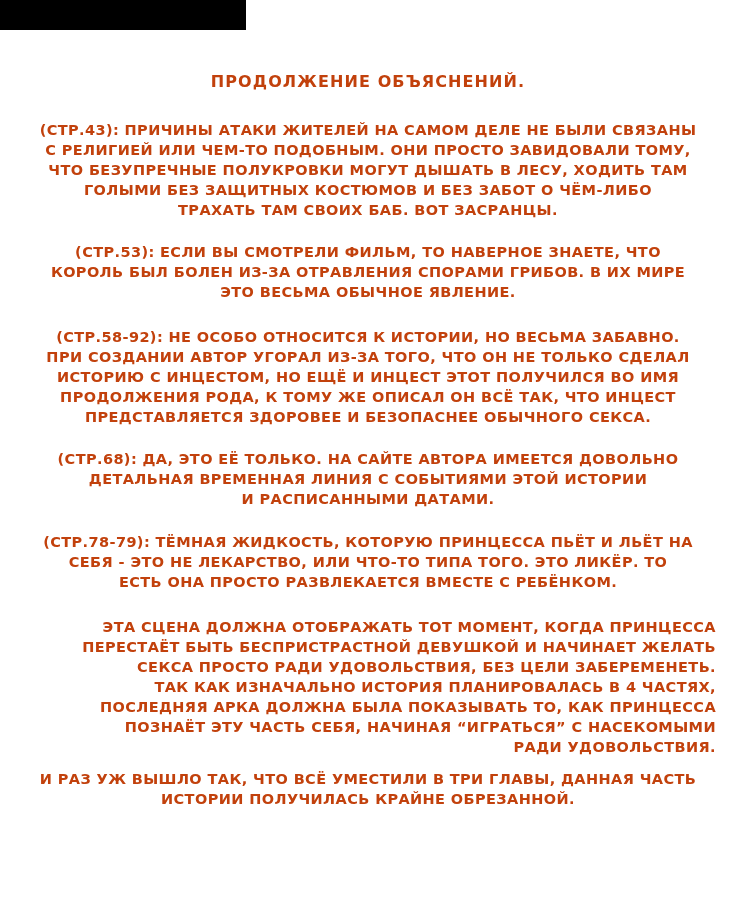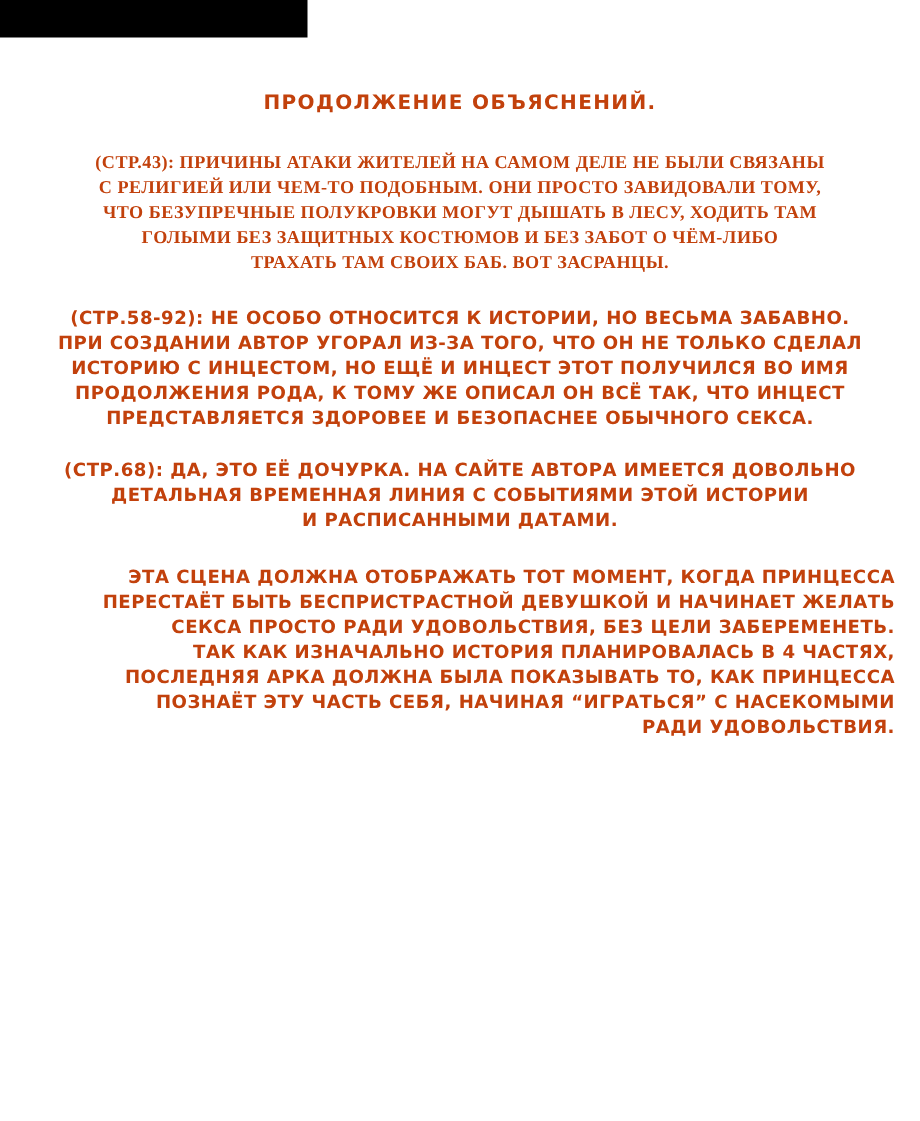--- a/index.html
+++ b/index.html
@@ -38,47 +38,55 @@
   }
   .para {
     width: 696px;
     margin: 22px auto 0;
     text-align: center;
     font-size: 14.5px;
     line-height: 20px;
     letter-spacing: 0.4px;
     white-space: pre-line;
   }
-  .p1 { margin-top: 28px; font-family: Liberation Serif, serif; }
+  .p1 { margin-top: 28px; }
   .p2 { margin-top: 22px; }
   .p3 { margin-top: 25px; }
   .p4 { margin-top: 22px; }
   .p5 { margin-top: 23px; }
   .p6 { margin-top: 25px; text-align: right; }
   .p7 { margin-top: 12px; }
 </style>
 </head>
 <body>
 
 <div class="page">
   <div class="redaction-bar"></div>
   <div class="title">ПРОДОЛЖЕНИЕ ОБЪЯСНЕНИЙ.</div>
   <p class="para p1">(СТР.43): ПРИЧИНЫ АТАКИ ЖИТЕЛЕЙ НА САМОМ ДЕЛЕ НЕ БЫЛИ СВЯЗАНЫ
 С РЕЛИГИЕЙ ИЛИ ЧЕМ-ТО ПОДОБНЫМ. ОНИ ПРОСТО ЗАВИДОВАЛИ ТОМУ,
 ЧТО БЕЗУПРЕЧНЫЕ ПОЛУКРОВКИ МОГУТ ДЫШАТЬ В ЛЕСУ, ХОДИТЬ ТАМ
 ГОЛЫМИ БЕЗ ЗАЩИТНЫХ КОСТЮМОВ И БЕЗ ЗАБОТ О ЧЁМ-ЛИБО
 ТРАХАТЬ ТАМ СВОИХ БАБ. ВОТ ЗАСРАНЦЫ.</p>
+  <p class="para p2">(СТР.53): ЕСЛИ ВЫ СМОТРЕЛИ ФИЛЬМ, ТО НАВЕРНОЕ ЗНАЕТЕ, ЧТО
+КОРОЛЬ БЫЛ БОЛЕН ИЗ-ЗА ОТРАВЛЕНИЯ СПОРАМИ ГРИБОВ. В ИХ МИРЕ
+ЭТО ВЕСЬМА ОБЫЧНОЕ ЯВЛЕНИЕ.</p>
   <p class="para p3">(СТР.58-92): НЕ ОСОБО ОТНОСИТСЯ К ИСТОРИИ, НО ВЕСЬМА ЗАБАВНО.
 ПРИ СОЗДАНИИ АВТОР УГОРАЛ ИЗ-ЗА ТОГО, ЧТО ОН НЕ ТОЛЬКО СДЕЛАЛ
 ИСТОРИЮ С ИНЦЕСТОМ, НО ЕЩЁ И ИНЦЕСТ ЭТОТ ПОЛУЧИЛСЯ ВО ИМЯ
 ПРОДОЛЖЕНИЯ РОДА, К ТОМУ ЖЕ ОПИСАЛ ОН ВСЁ ТАК, ЧТО ИНЦЕСТ
 ПРЕДСТАВЛЯЕТСЯ ЗДОРОВЕЕ И БЕЗОПАСНЕЕ ОБЫЧНОГО СЕКСА.</p>
-  <p class="para p4">(СТР.68): ДА, ЭТО ЕЁ ДОЧУРКА. НА САЙТЕ АВТОРА ИМЕЕТСЯ ДОВОЛЬНО
+  <p class="para p4">(СТР.68): ДА, ЭТО ЕЁ ТОЛЬКО. НА САЙТЕ АВТОРА ИМЕЕТСЯ ДОВОЛЬНО
 ДЕТАЛЬНАЯ ВРЕМЕННАЯ ЛИНИЯ С СОБЫТИЯМИ ЭТОЙ ИСТОРИИ
 И РАСПИСАННЫМИ ДАТАМИ.</p>
+  <p class="para p5">(СТР.78-79): ТЁМНАЯ ЖИДКОСТЬ, КОТОРУЮ ПРИНЦЕССА ПЬЁТ И ЛЬЁТ НА
+СЕБЯ - ЭТО НЕ ЛЕКАРСТВО, ИЛИ ЧТО-ТО ТИПА ТОГО. ЭТО ЛИКЁР. ТО
+ЕСТЬ ОНА ПРОСТО РАЗВЛЕКАЕТСЯ ВМЕСТЕ С РЕБЁНКОМ.</p>
   <p class="para p6">ЭТА СЦЕНА ДОЛЖНА ОТОБРАЖАТЬ ТОТ МОМЕНТ, КОГДА ПРИНЦЕССА
 ПЕРЕСТАЁТ БЫТЬ БЕСПРИСТРАСТНОЙ ДЕВУШКОЙ И НАЧИНАЕТ ЖЕЛАТЬ
 СЕКСА ПРОСТО РАДИ УДОВОЛЬСТВИЯ, БЕЗ ЦЕЛИ ЗАБЕРЕМЕНЕТЬ.
 ТАК КАК ИЗНАЧАЛЬНО ИСТОРИЯ ПЛАНИРОВАЛАСЬ В 4 ЧАСТЯХ,
 ПОСЛЕДНЯЯ АРКА ДОЛЖНА БЫЛА ПОКАЗЫВАТЬ ТО, КАК ПРИНЦЕССА
 ПОЗНАЁТ ЭТУ ЧАСТЬ СЕБЯ, НАЧИНАЯ “ИГРАТЬСЯ” С НАСЕКОМЫМИ
 РАДИ УДОВОЛЬСТВИЯ.</p>
+  <p class="para p7">И РАЗ УЖ ВЫШЛО ТАК, ЧТО ВСЁ УМЕСТИЛИ В ТРИ ГЛАВЫ, ДАННАЯ ЧАСТЬ
+ИСТОРИИ ПОЛУЧИЛАСЬ КРАЙНЕ ОБРЕЗАННОЙ.</p>
 </div>
 
 </body></html>

